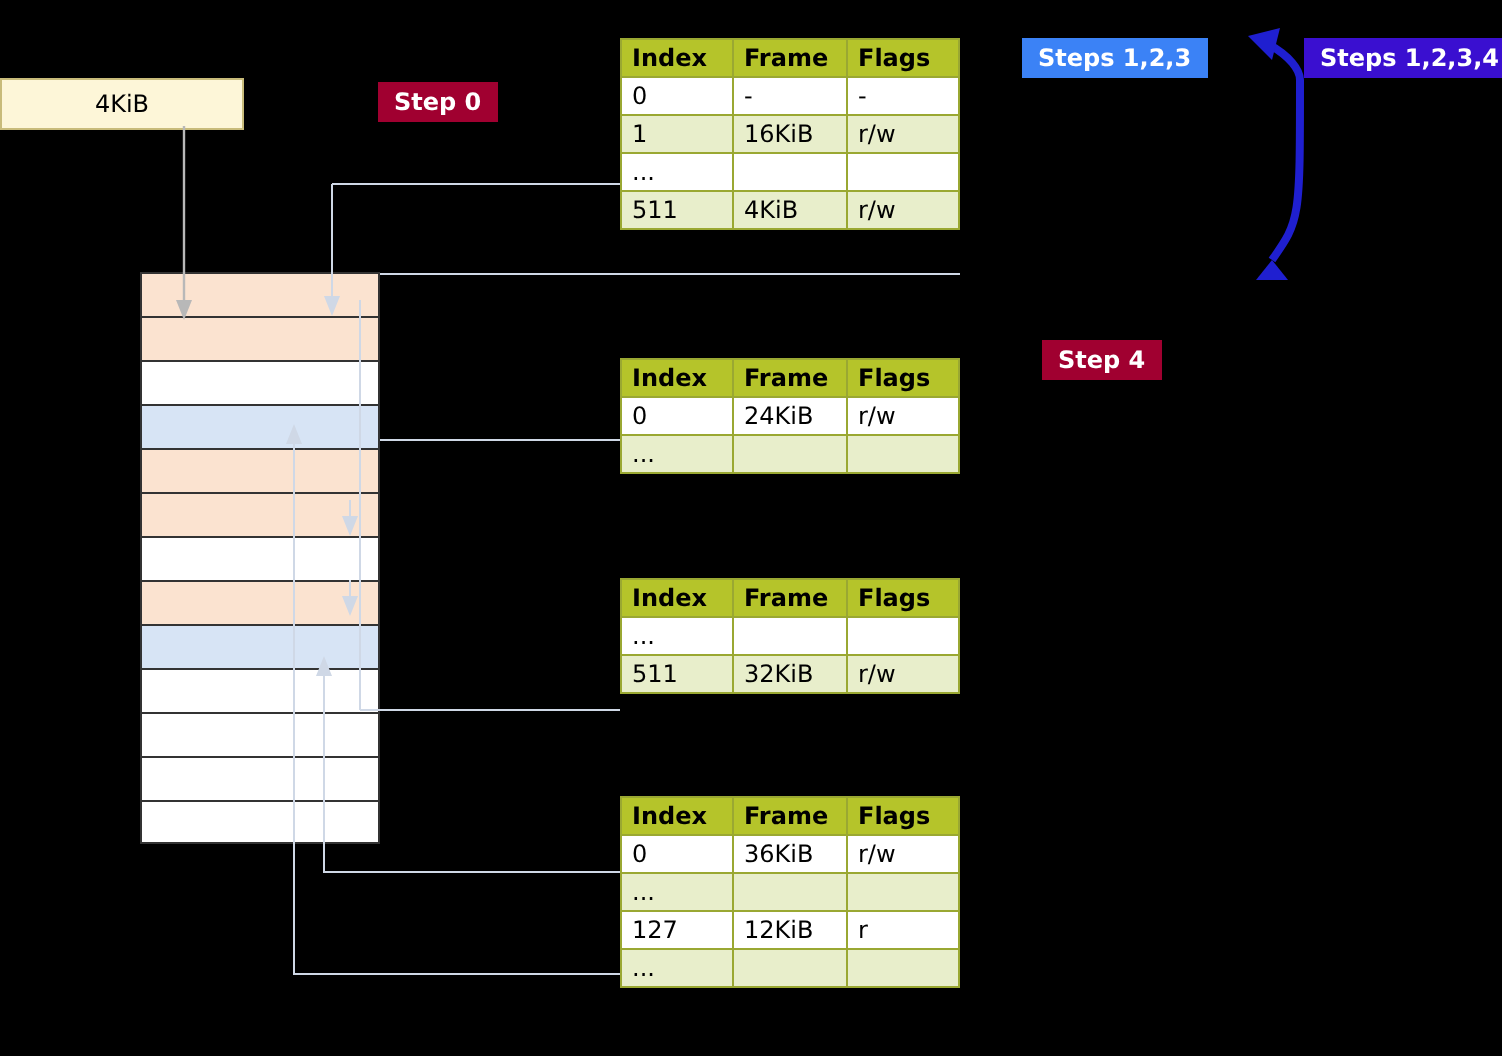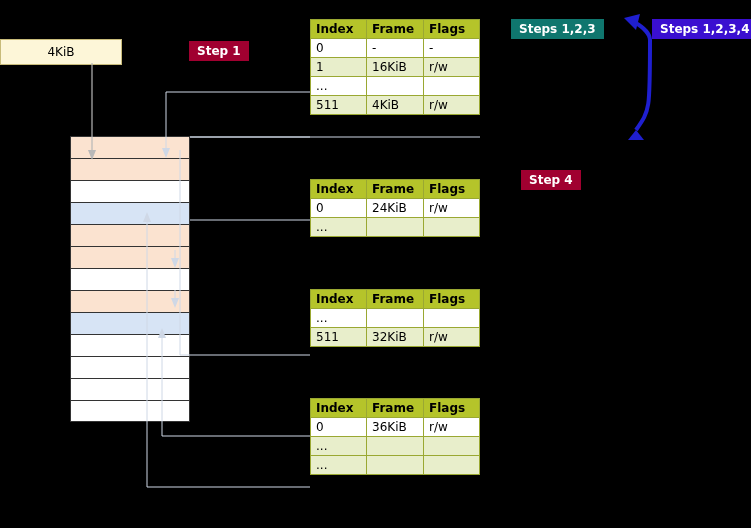--- a/index.html
+++ b/index.html
@@ -30,21 +30,21 @@
   
   .step-label {
     color: #ffffff;
     font-size: 12px;
     font-weight: bold;
     padding: 3px 8px;
     text-align: center;
     white-space: nowrap;
   }
   .step0 { left: 189px; top: 41px; background: #a00030; }
-  .step123 { left: 511px; top: 19px; background: #0f766e; }
+  .step123 { left: 511px; top: 19px; background: #3b82f6; }
   .step1234 { left: 652px; top: 19px; background: #3a0fd0; }
   .step4 { left: 521px; top: 170px; background: #a00030; }
 
   
   .mem-col { left: 70px; top: 136px; width: 120px; }
   .mem-row {
     box-sizing: border-box;
     width: 120px; height: 22px;
     border: 1px solid #333333;
     border-bottom: none;
@@ -85,21 +85,21 @@
 </style>
 </head>
 <body>
 
 <div id="root">
 
   <div class="abs kib-box">
     <span>4KiB</span>
   </div>
 
-  <div class="abs step-label step0">Step 1</div>
+  <div class="abs step-label step0">Step 0</div>
   <div class="abs step-label step123">Steps 1,2,3</div>
   <div class="abs step-label step1234">Steps 1,2,3,4</div>
   <div class="abs step-label step4">Step 4</div>
 
   <div class="abs mem-col" id="mem-col">
       <div class="mem-row" style="background: rgb(251, 227, 208);"></div>
       <div class="mem-row" style="background: rgb(251, 227, 208);"></div>
       <div class="mem-row" style="background: rgb(255, 255, 255);"></div>
       <div class="mem-row" style="background: rgb(215, 228, 245);"></div>
       <div class="mem-row" style="background: rgb(251, 227, 208);"></div>
@@ -233,20 +233,25 @@
         <tr>
           <td class="col-index">0</td>
           <td class="col-frame">36KiB</td>
           <td class="col-flags">r/w</td>
         </tr>
         <tr class="shaded">
           <td class="col-index">...</td>
           <td class="col-frame"></td>
           <td class="col-flags"></td>
         </tr>
+        <tr>
+          <td class="col-index">127</td>
+          <td class="col-frame">12KiB</td>
+          <td class="col-flags">r</td>
+        </tr>
         <tr class="shaded">
           <td class="col-index">...</td>
           <td class="col-frame"></td>
           <td class="col-flags"></td>
         </tr>
       </tbody>
     </table>
 
 </div>
 

